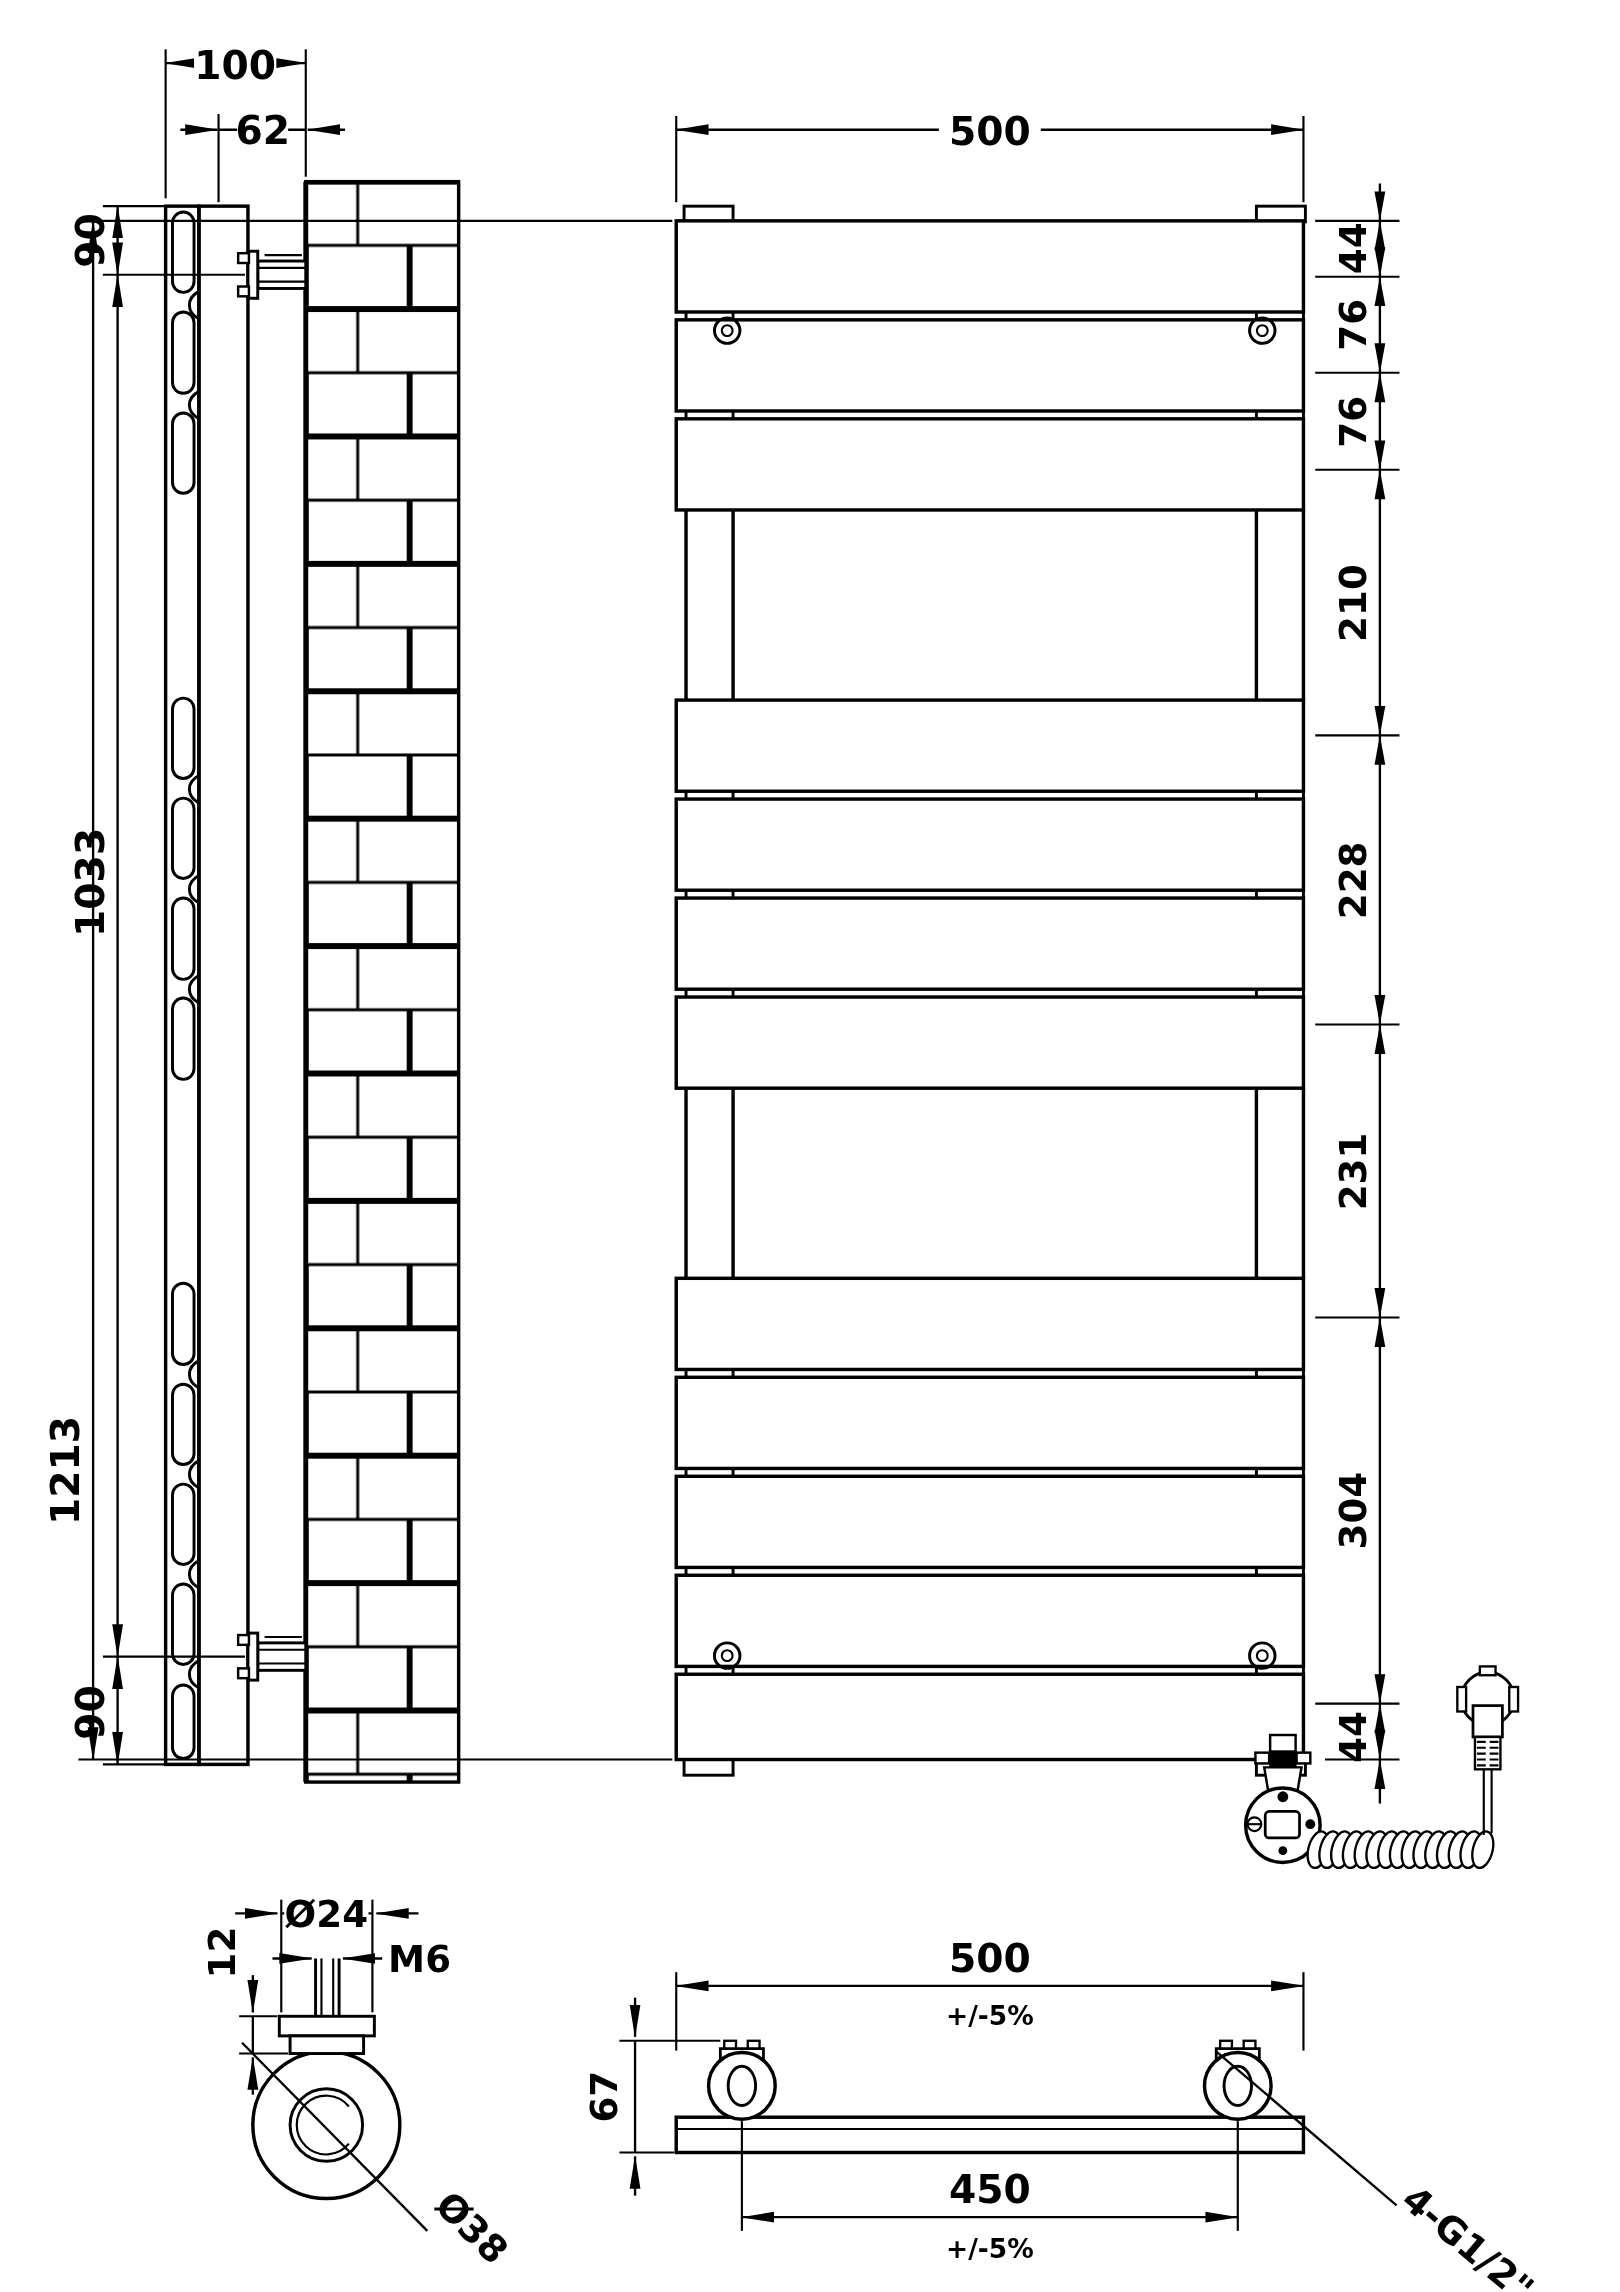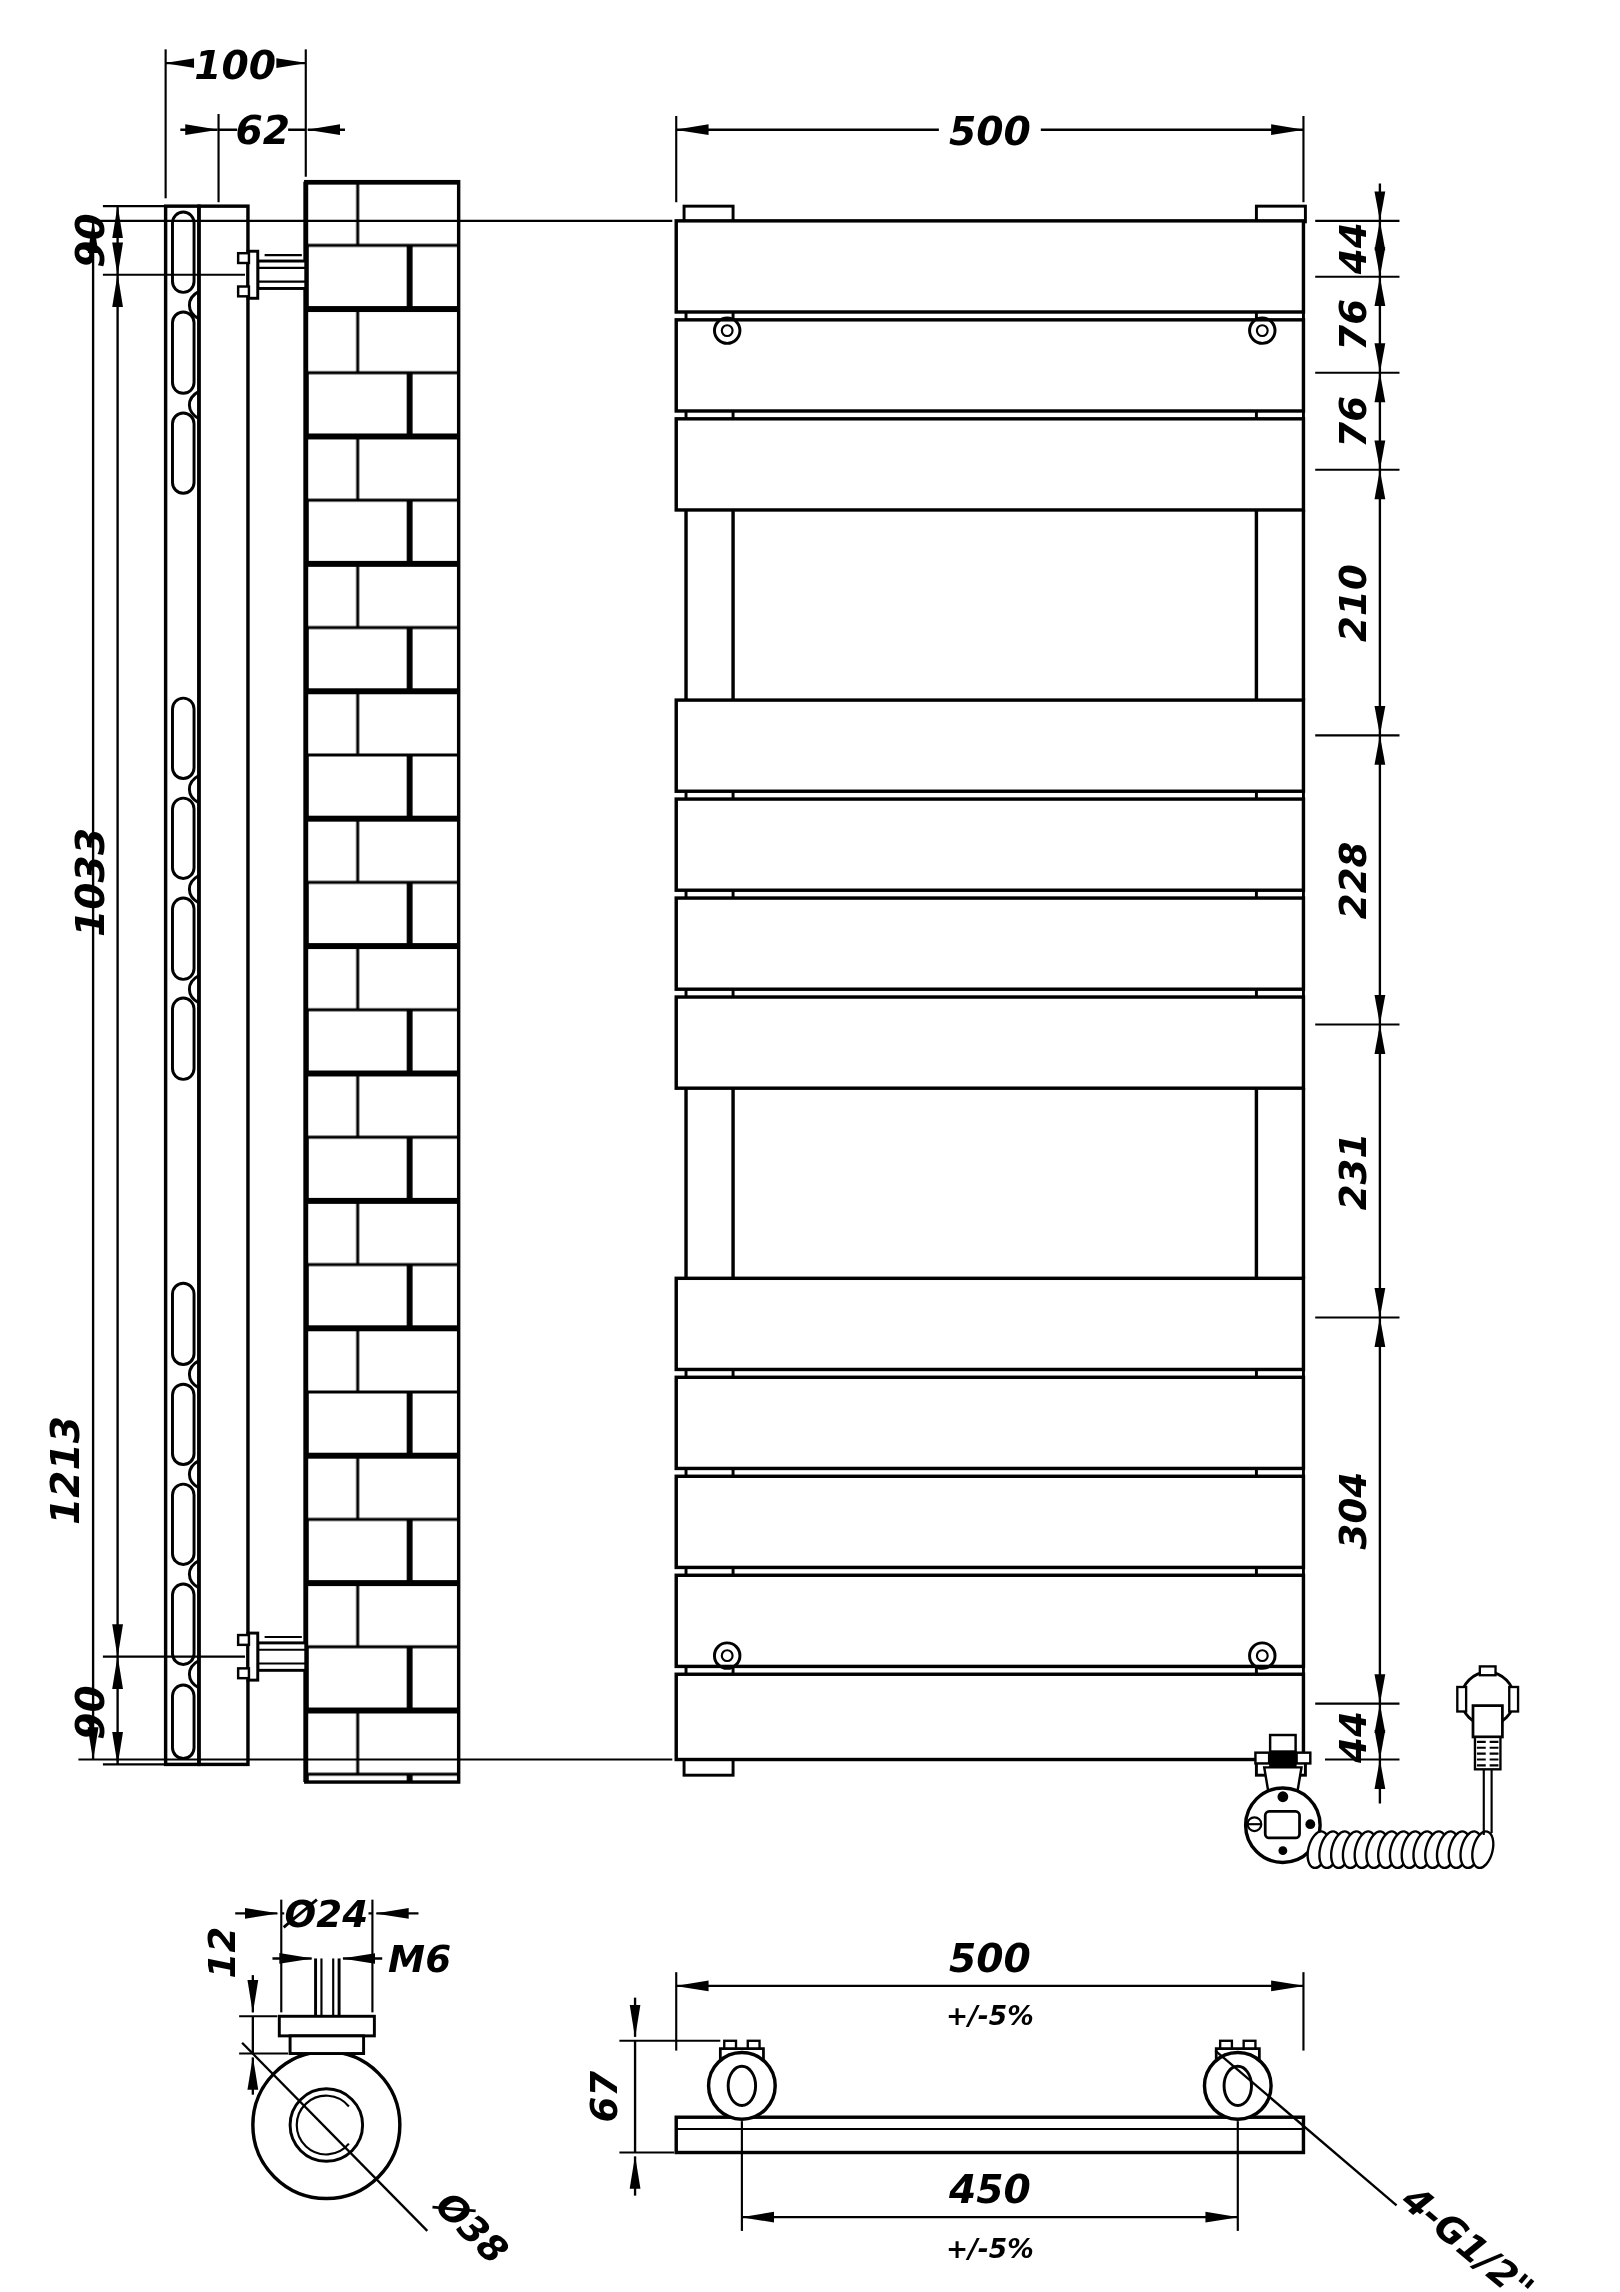--- a/index.html
+++ b/index.html
@@ -1,16 +1,16 @@
 <!DOCTYPE html>
 <html><head>
 <meta charset="utf-8">
 <style>
   html,body{margin:0;padding:0;background:#ffffff;}
-  .sheet{position:relative;width:1620px;height:2293px;background:#fff;overflow:hidden;font-style:italic;}
+  .sheet{position:relative;width:1620px;height:2293px;background:#fff;overflow:hidden;}
   svg{position:absolute;left:0;top:0;}
   text{font-family:"DejaVu Sans","Liberation Sans",sans-serif;font-weight:bold;fill:#000;}
   .dim{font-size:40px;}
   .dimsmall{font-size:38px;}
   .tol{font-size:27px;}
   .geo{stroke:#000;fill:none;stroke-width:3.5;}
   .geo2{stroke:#000;fill:none;stroke-width:3;}
   .thin{stroke:#000;fill:none;stroke-width:2.2;}
   .dimline{stroke:#000;fill:none;stroke-width:2.4;}
   .whitefill{fill:#fff;stroke:#000;}

